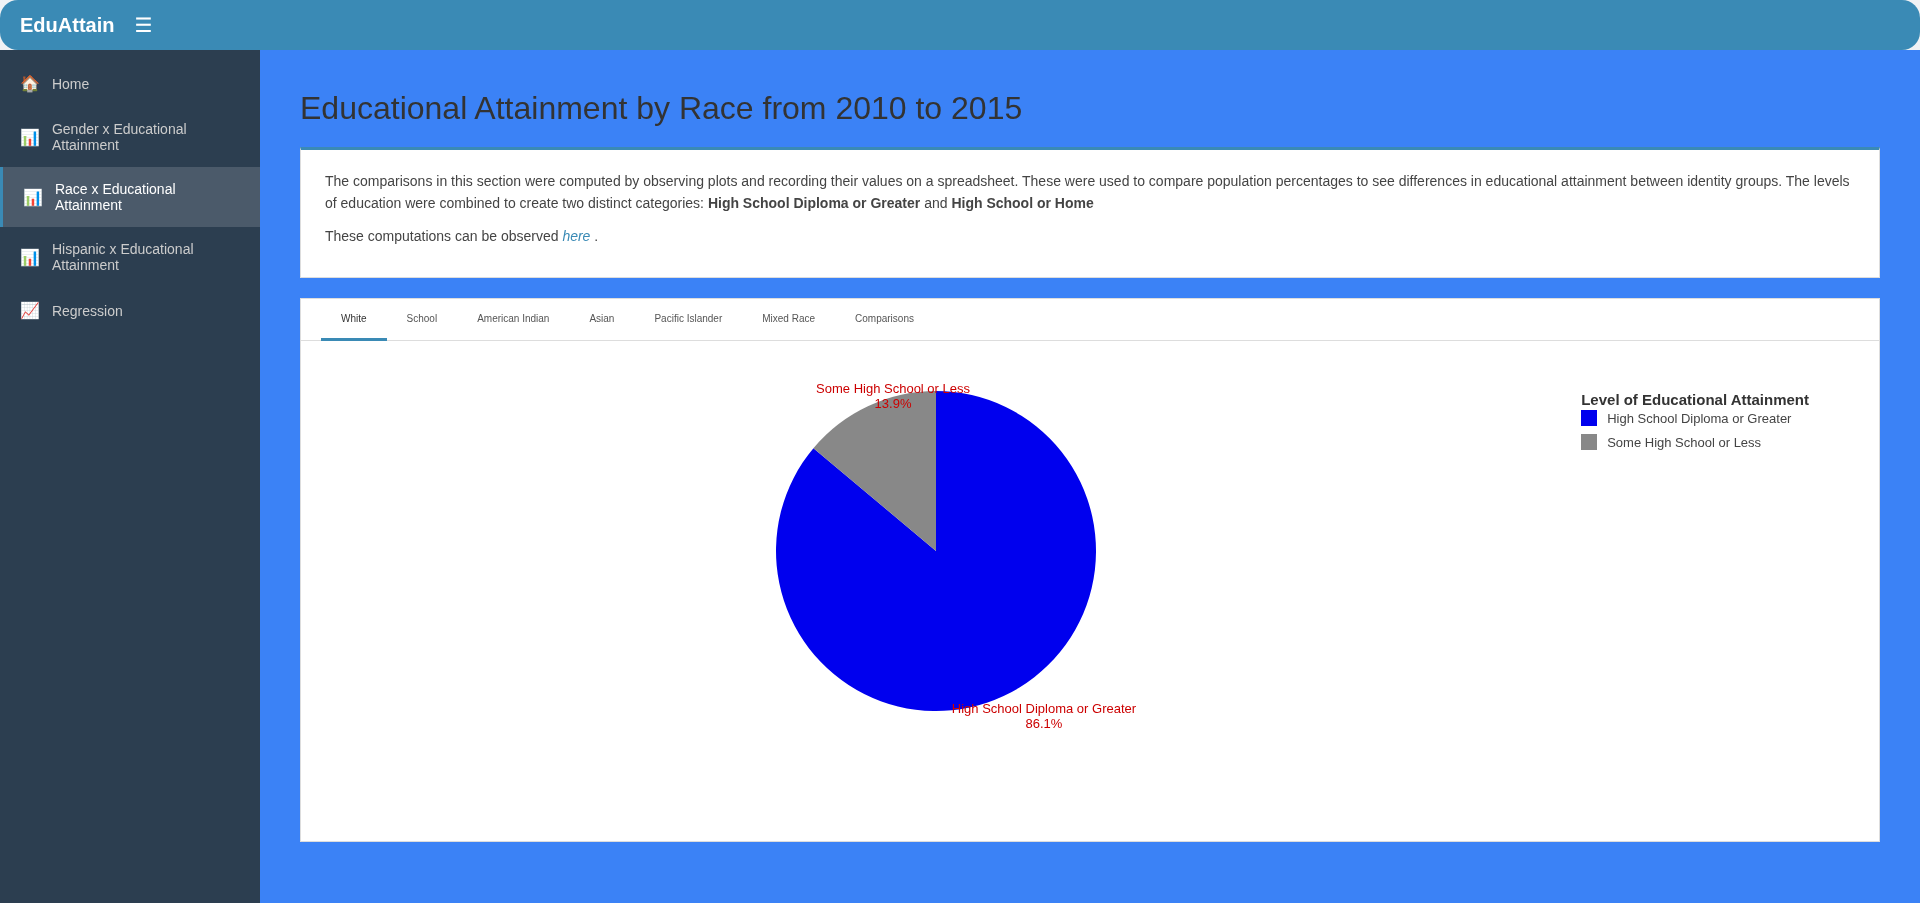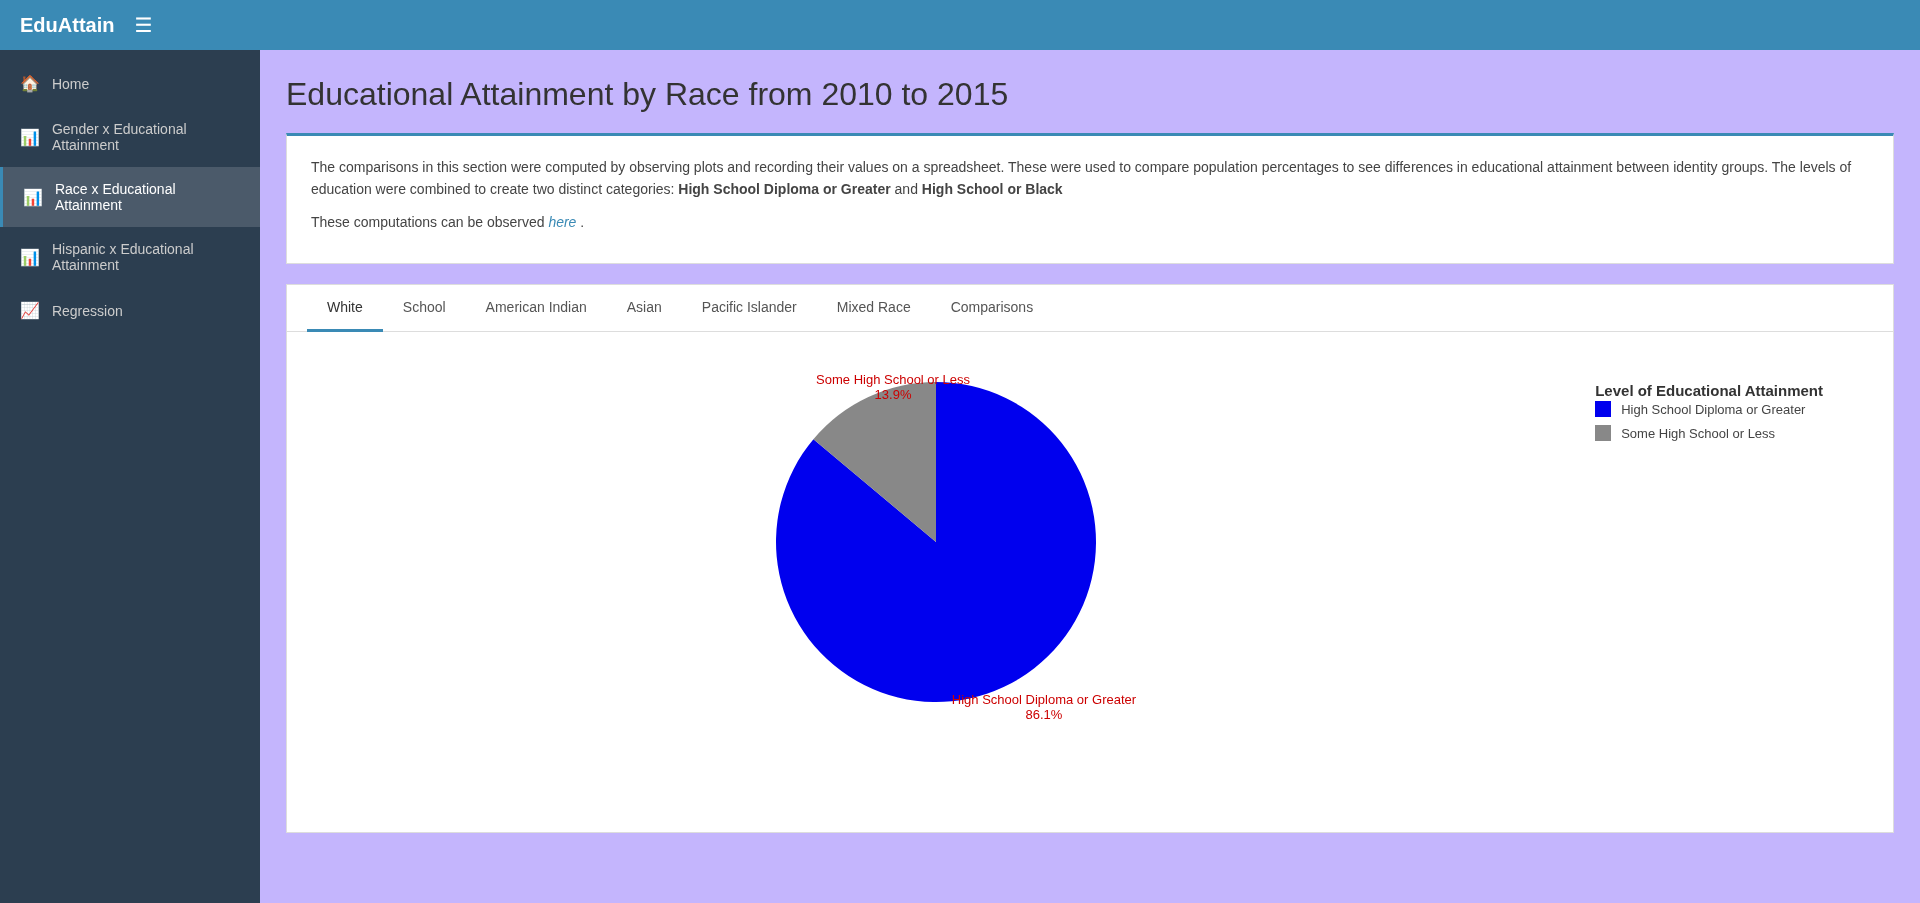--- a/index.html
+++ b/index.html
@@ -8,20 +8,21 @@
     
     .topbar {
       background: #3a8ab5;
       color: white;
       height: 50px;
       display: flex;
       align-items: center;
       padding: 0 20px;
       flex-shrink: 0;
       gap: 20px;
+      border-radius: 18px;
     }
     .topbar-title { font-size: 20px; font-weight: bold; }
     .topbar-hamburger { font-size: 20px; cursor: pointer; }
 
     .main-layout { display: flex; flex: 1; overflow: hidden; }
 
     
     .sidebar {
       width: 260px;
       background: #2c3e50;
@@ -40,22 +41,22 @@
       font-size: 14px;
       color: #ccc;
     }
     .sidebar-item.active { background: rgba(255,255,255,0.15); color: white; border-left: 3px solid #3a8ab5; }
     .sidebar-icon { font-size: 16px; }
 
     
     .content {
       flex: 1;
       overflow-y: auto;
-      padding: 26px;
-      background: #c4b5fd;
+      padding: 40px;
+      background: #3b82f6;
     }
 
     .page-title {
       font-size: 32px;
       font-weight: normal;
       color: #333;
       margin-bottom: 20px;
     }
 
     .info-box {
@@ -81,21 +82,21 @@
       display: flex;
       align-items: center;
       border-bottom: 1px solid #ddd;
       padding: 0 20px;
       justify-content: space-between;
     }
     .tabs-list { display: flex; gap: 0; }
     .tab-item {
       padding: 14px 20px;
       cursor: pointer;
-      font-size: 14px;
+      font-size: 10px;
       color: #555;
       border-bottom: 3px solid transparent;
       margin-bottom: -1px;
     }
     .tab-item.active {
       color: #333;
       border-bottom: 3px solid #3a8ab5;
       font-weight: 500;
     }
     .tab-chart-title {
@@ -205,21 +206,21 @@
 
   <main class="content">
 
     <h1 class="page-title">Educational Attainment by Race from 2010 to 2015</h1>
 
     <div class="info-box">
       <p>
         <span>The comparisons in this section were computed by observing plots and recording their values on a spreadsheet. These were used to compare population percentages to see differences in educational attainment between identity groups. The levels of education were combined to create two distinct categories:</span>
         <strong>High School Diploma or Greater</strong>
         <span> and </span>
-        <strong>High School or Black</strong>
+        <strong>High School or Home</strong>
       </p>
       <p>
         <span>These computations can be observed </span>
         <a href="#">here</a>
         <span>.</span>
       </p>
     </div>
 
     <div class="tabs-container">
       <div class="tabs-header">

